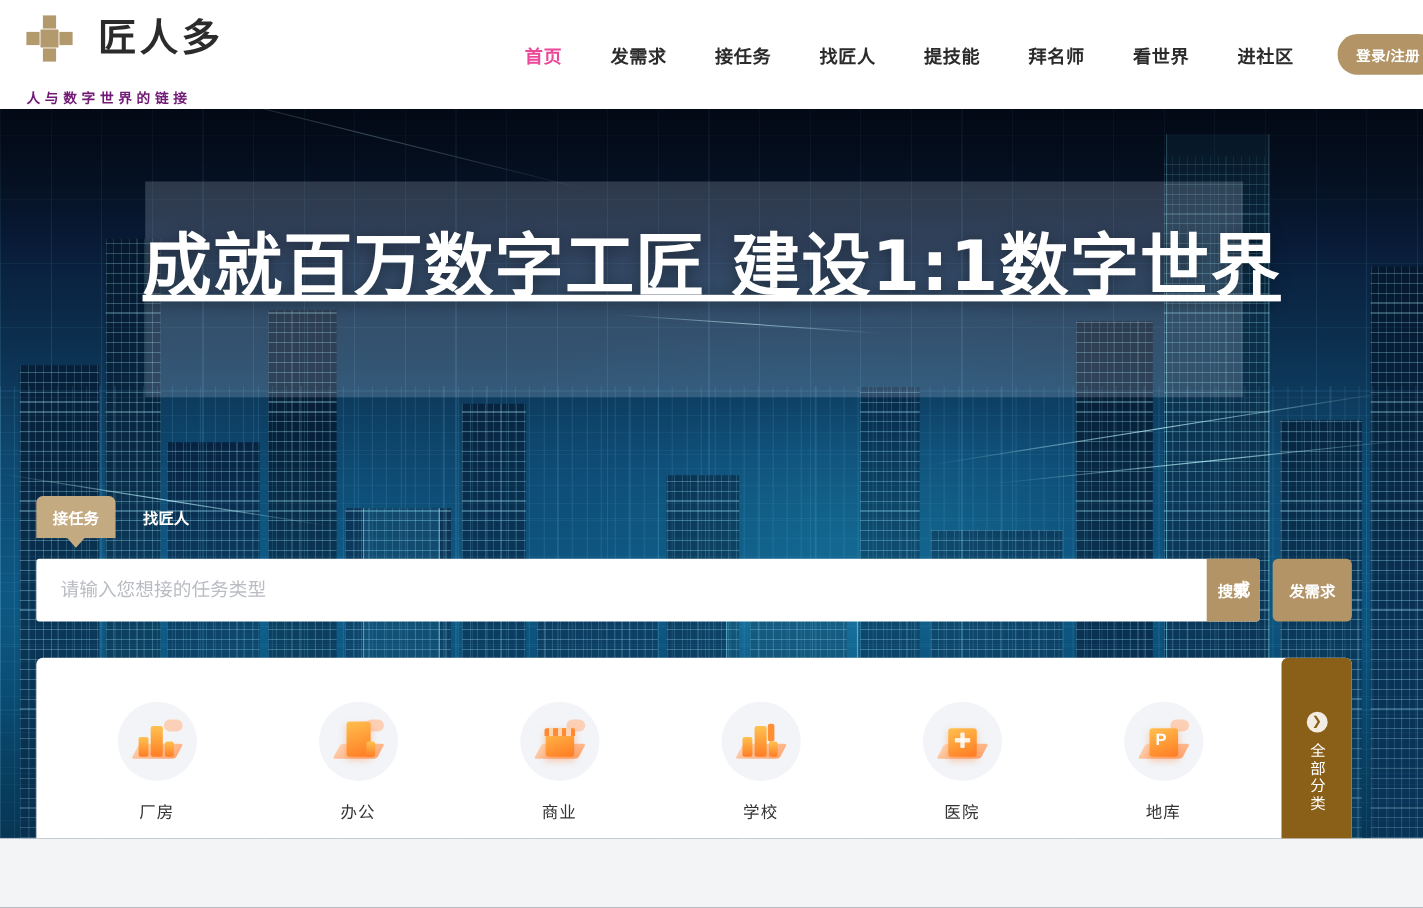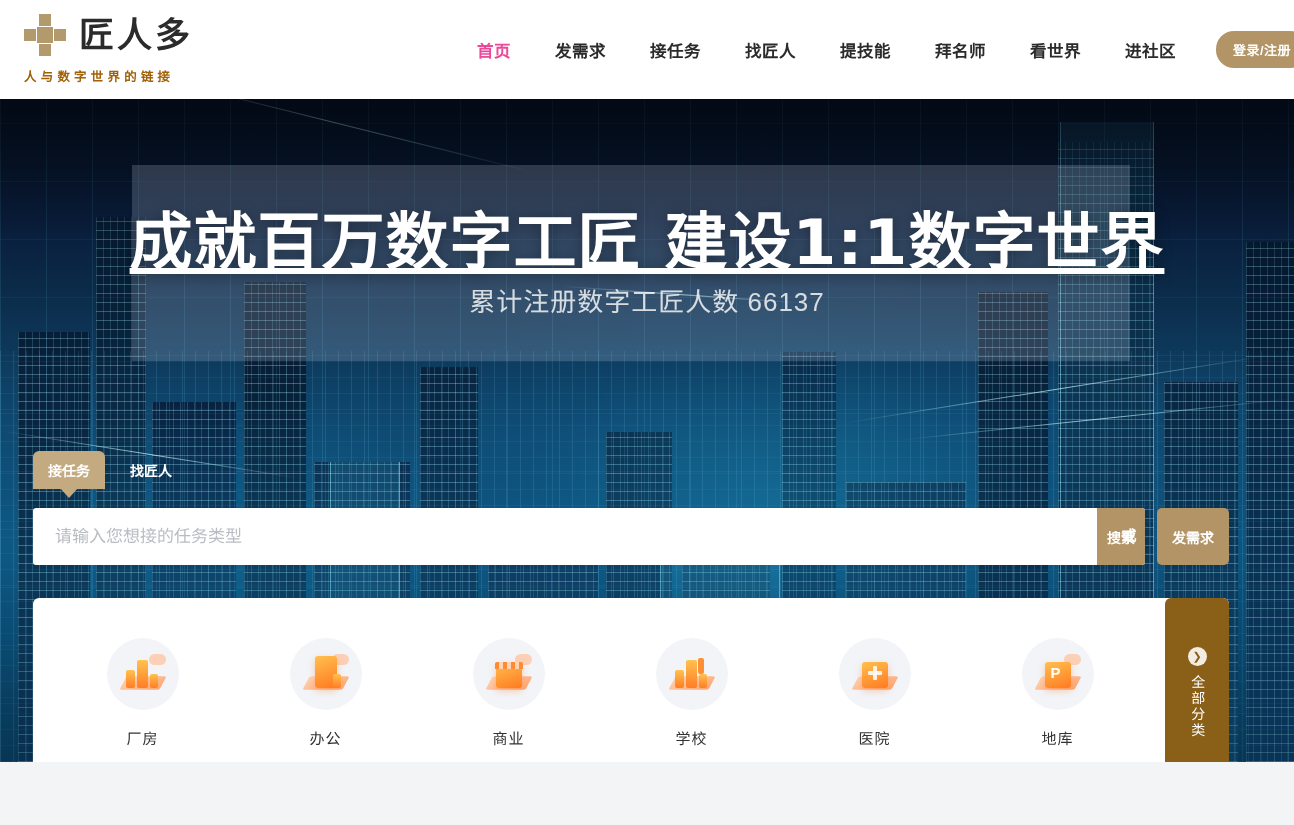--- a/index.html
+++ b/index.html
@@ -15,42 +15,42 @@
     position: absolute; top: 0; left: 0;
     width: 1294px; height: 99px;
     background: #ffffff;
     display: flex; align-items: center;
     z-index: 40;
   }
   .logo-block {
     position: absolute; left: 22px; top: 10px;
     display: flex; flex-direction: column; align-items: flex-start;
   }
-  .logo-row { display: flex; align-items: center; gap: 11px; height: 50px; }
+  .logo-row { display: flex; align-items: center; gap: 21px; height: 50px; }
   .logo-mark {
     position: relative; width: 46px; height: 46px;
   }
   .logo-mark i {
     position: absolute; display: block; background: #b39a6d;
   }
   
   .lm-a { left: 17px; top: 2px;  width: 12px; height: 12px; }
   .lm-b { left: 2px;  top: 17px; width: 12px; height: 12px; }
   .lm-c { left: 32px; top: 17px; width: 12px; height: 12px; }
   .lm-d { left: 17px; top: 32px; width: 12px; height: 12px; }
   .lm-f { left: 15px; top: 15px; width: 16px; height: 16px; background: transparent;
           border: 2px solid #b39a6d; }
   .logo-name {
     font-size: 35px; font-weight: 700; color: #2b2b2b;
     letter-spacing: 3px; line-height: 1;
     font-family: "DejaVu Sans", "Liberation Sans", sans-serif;
   }
   .logo-tag {
-    margin-top: 6px; margin-left: 2px;
-    font-size: 12.5px; color: #a16207; letter-spacing: 4.2px;
+    margin-top: 19px; margin-left: 2px;
+    font-size: 12.5px; color: #701a75; letter-spacing: 4.2px;
     font-weight: 600;
   }
 
   .nav {
     position: absolute; left: 455px; top: 0;
     height: 99px; display: flex; align-items: center; gap: 0;
   }
   .nav-item {
     font-size: 16.5px; color: #2b2b2b; font-weight: 700;
     padding: 0 22px; cursor: pointer; white-space: nowrap;
@@ -402,21 +402,20 @@
       <div class="streak s2"></div>
       <div class="streak s3"></div>
     <div class="streak s4"></div>
       <div class="streak s5"></div>
     <div class="hero-vignette"></div>
   </div>
 
   <div class="hero-panel"></div>
 
   <div class="hero-title">成就百万数字工匠  建设1:1数字世界</div>
-  <div class="hero-sub">累计注册数字工匠人数 66137</div>
 
   <div class="search-tabs">
     <div class="tab active">接任务</div>
     <div class="tab">找匠人</div>
   </div>
 
   <div class="search-bar">
     <input class="search-input" type="text" placeholder="请输入您想接的任务类型" style="">
     <button class="search-btn">搜索</button>
   </div>

